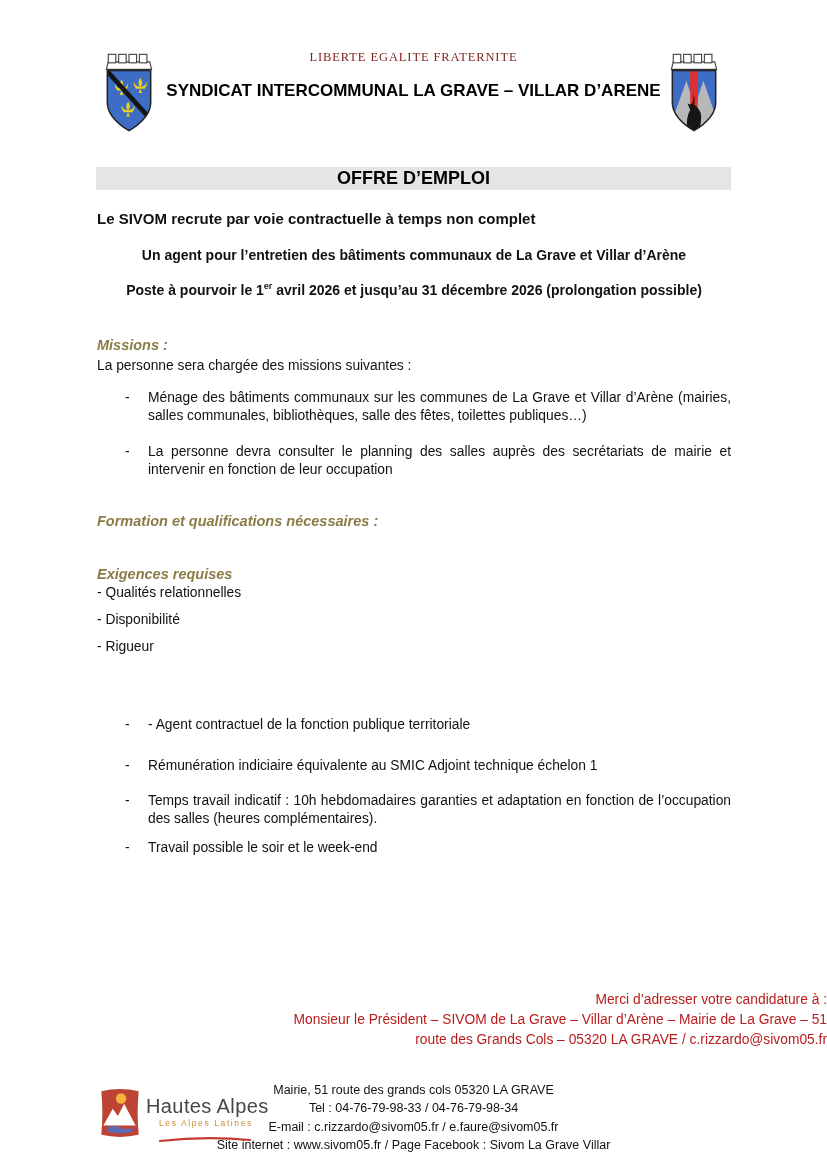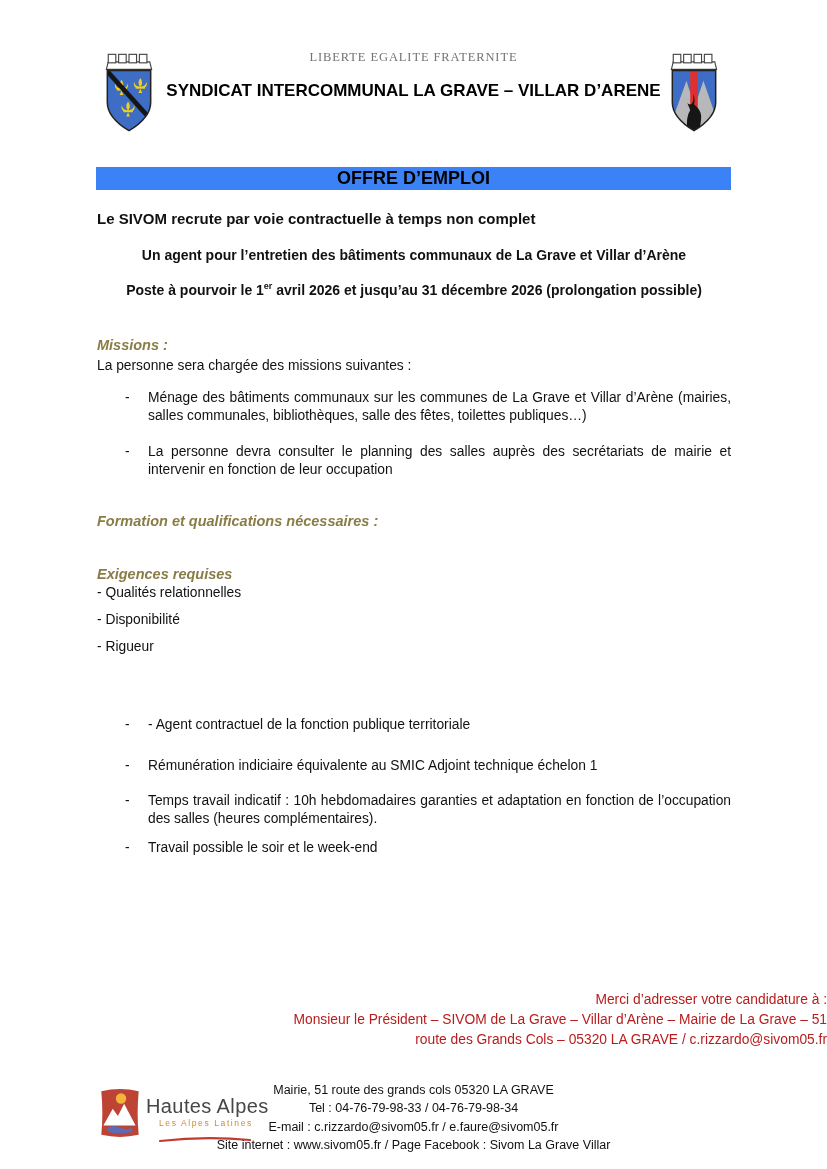--- a/index.html
+++ b/index.html
@@ -9,29 +9,29 @@
     background:#ffffff;
     font-family:"Liberation Sans","DejaVu Sans",sans-serif;
     color:#111;
     overflow:hidden;
     margin:0 auto;
   }
   .abs{position:absolute;}
   .motto{
     top:50px;left:0;right:0;text-align:center;
     font-family:"Liberation Serif","DejaVu Serif",serif;
-    font-size:12.5px;letter-spacing:0.9px;color:#737373;
+    font-size:12.5px;letter-spacing:0.9px;color:#7f1d1d;
   }
   .org-title{
     top:81px;left:0;right:0;text-align:center;
     font-weight:bold;font-size:17px;color:#000;
   }
   .banner{
     left:96px;top:167px;width:635px;height:23px;
-    background:#3b82f6;
+    background:#e5e5e5;
     text-align:center;font-weight:bold;font-size:18px;line-height:23px;color:#000;
   }
   .intro-1{top:210px;left:97px;width:634px;text-align:left;font-weight:bold;font-size:15px;}
   .intro-2{top:247px;left:97px;width:634px;text-align:center;font-weight:bold;font-size:14px;}
   .intro-3{top:281px;left:97px;width:634px;text-align:center;font-weight:bold;font-size:14px;}
   .intro-3 sup{font-size:9px;}
   .sec-head{
     left:97px;width:634px;
     font-weight:bold;font-style:italic;font-size:14.5px;color:#8a7c46;
   }

